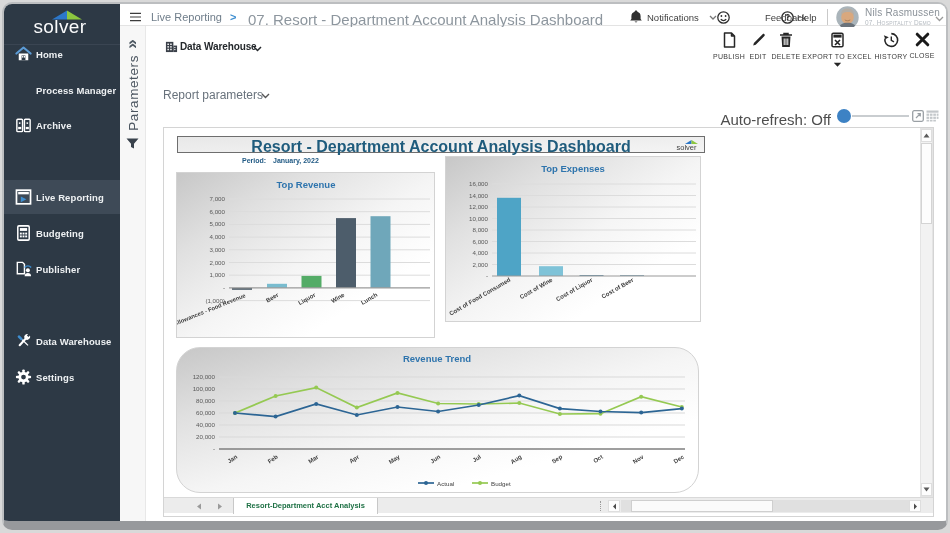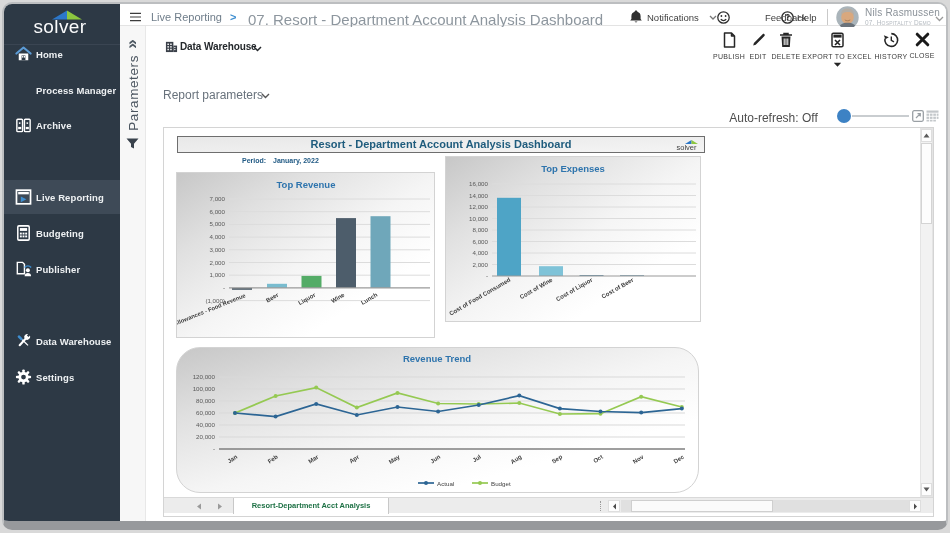--- a/index.html
+++ b/index.html
@@ -260,21 +260,21 @@
             </svg>
     <span class="cap">CLOSE</span>
   </div>
 </div>
 <div id="rp">
   <div style="position:absolute;left:17px;top:18px;font-size:12px;color:#68727c;">Report parameters</div>
   <svg style="position:absolute;left:115px;top:23px;" width="9" height="6" viewBox="0 0 9 6">
             <path d="M1 1 L4.5 4.5 L8 1" fill="none" stroke="#555" stroke-width="1.4"></path>
           </svg>
 
-  <div style="position:absolute;left:570px;top:41px;width:115px;text-align:center;font-size:12px;color:#4e4e4e;">Auto-refresh: Off</div>
+  <div style="position:absolute;left:570px;top:41px;width:115px;text-align:right;font-size:15px;color:#4e4e4e;">Auto-refresh: Off</div>
   <div style="position:absolute;left:706px;top:45px;width:57px;height:2px;background:#c9cdd0;"></div>
   <div style="position:absolute;left:691px;top:39px;width:14px;height:14px;border-radius:50%;background:#3d82c4;"></div>
   <svg style="position:absolute;left:766px;top:40px;" width="12" height="12" viewBox="0 0 12 12">
             <rect x="0.7" y="0.7" width="10.6" height="10.6" rx="1.5" fill="none" stroke="#9aa0a5" stroke-width="1.3"></rect>
             <path d="M4 8 L8.3 3.7 M5.5 3.7 L8.3 3.7 L8.3 6.5" fill="none" stroke="#9aa0a5" stroke-width="1.2"></path>
           </svg>
   <svg style="position:absolute;left:780px;top:40px;" width="13" height="12" viewBox="0 0 13 12">
             <g fill="#c3c7ca">
               <rect x="0.5" y="0.5" width="12" height="2.2"></rect>
               <rect x="0.5" y="3.6" width="2.6" height="2.2"></rect>
@@ -287,21 +287,21 @@
               <rect x="10.7" y="6.7" width="1.8" height="2.2"></rect>
               <rect x="0.5" y="9.8" width="2.6" height="1.7"></rect>
               <rect x="3.9" y="9.8" width="2.6" height="1.7"></rect>
               <rect x="7.3" y="9.8" width="2.6" height="1.7"></rect>
             </g>
           </svg>
 
   <div id="reportbox">
 
     <div style="position:absolute;left:13px;top:8px;width:528px;height:17px;border:1.5px solid #6e6e6e;background:linear-gradient(to bottom right,#e8e8e8,#f4f4f4);">
-      <div style="position:absolute;left:0;right:0;top:1px;text-align:center;font-size:11px;font-weight:700;color:#1f5c7d;">Resort - Department Account Analysis Dashboard</div>
+      <div style="position:absolute;left:0;right:0;top:1px;text-align:center;font-size:16px;font-weight:700;color:#1f5c7d;">Resort - Department Account Analysis Dashboard</div>
       <svg style="position:absolute;right:4px;top:1px;" width="26" height="13" viewBox="0 0 26 13">
                 <polygon points="11,6 17.5,2 17.5,6" fill="#2c77c9"></polygon>
                 <polygon points="17.5,2 17.5,6 24,6" fill="#8cc63f"></polygon>
                 <text x="12.5" y="11.5" text-anchor="middle" font-size="7.5" fill="#3f3f3f">solver</text>
               </svg>
     </div>
     <div style="position:absolute;left:78px;top:29px;font-size:7px;font-weight:700;color:#215a84;">Period:</div>
     <div style="position:absolute;left:109px;top:29px;font-size:7px;font-weight:700;color:#215a84;">January, 2022</div>
 
     <div class="chartbox" style="left:12px;top:44px;width:259px;height:166px;">
@@ -473,21 +473,21 @@
             </div>
   </div>
 
   <div id="tabbar" style="position:absolute;left:18px;top:427px;width:769px;height:16px;background:#ececec;border-top:1px solid #d9d9d9;">
     <svg style="position:absolute;left:32px;top:5px;" width="6" height="7" viewBox="0 0 6 7">
               <path d="M5 0.5 L1 3.5 L5 6.5 Z" fill="#9a9a9a"></path>
             </svg>
     <svg style="position:absolute;left:53px;top:5px;" width="6" height="7" viewBox="0 0 6 7">
               <path d="M1 0.5 L5 3.5 L1 6.5 Z" fill="#9a9a9a"></path>
             </svg>
-    <div style="position:absolute;left:69px;top:0;width:156px;height:16px;background:#fff;border-left:1px solid #c8c8c8;border-right:1px solid #c8c8c8;text-align:center;line-height:16px;font-size:7.5px;font-weight:700;color:#1e7145;">Resort-Department Acct Analysis</div>
+    <div style="position:absolute;left:69px;top:0;width:145px;height:16px;background:#fff;border-left:1px solid #c8c8c8;border-right:1px solid #c8c8c8;text-align:center;line-height:16px;font-size:7.5px;font-weight:700;color:#1e7145;">Resort-Department Acct Analysis</div>
     <div style="position:absolute;left:436px;top:3px;width:1px;height:10px;border-left:1px dotted #9a9a9a;"></div>
     <div class="sbtn" style="left:444px;top:2px;width:12px;height:12px;">
               <svg width="5" height="7" viewBox="0 0 5 7">
                 <path d="M4 0.5 L1 3.5 L4 6.5 Z" fill="#4a4a4a"></path>
               </svg>
             </div>
     <div style="position:absolute;left:457px;top:2px;width:288px;height:12px;background:#e0e0e0;"></div>
     <div style="position:absolute;left:467px;top:2px;width:142px;height:12px;background:#fbfbfb;border:1px solid #cfcfcf;"></div>
     <div class="sbtn" style="left:745px;top:2px;width:12px;height:12px;">
               <svg width="5" height="7" viewBox="0 0 5 7">

